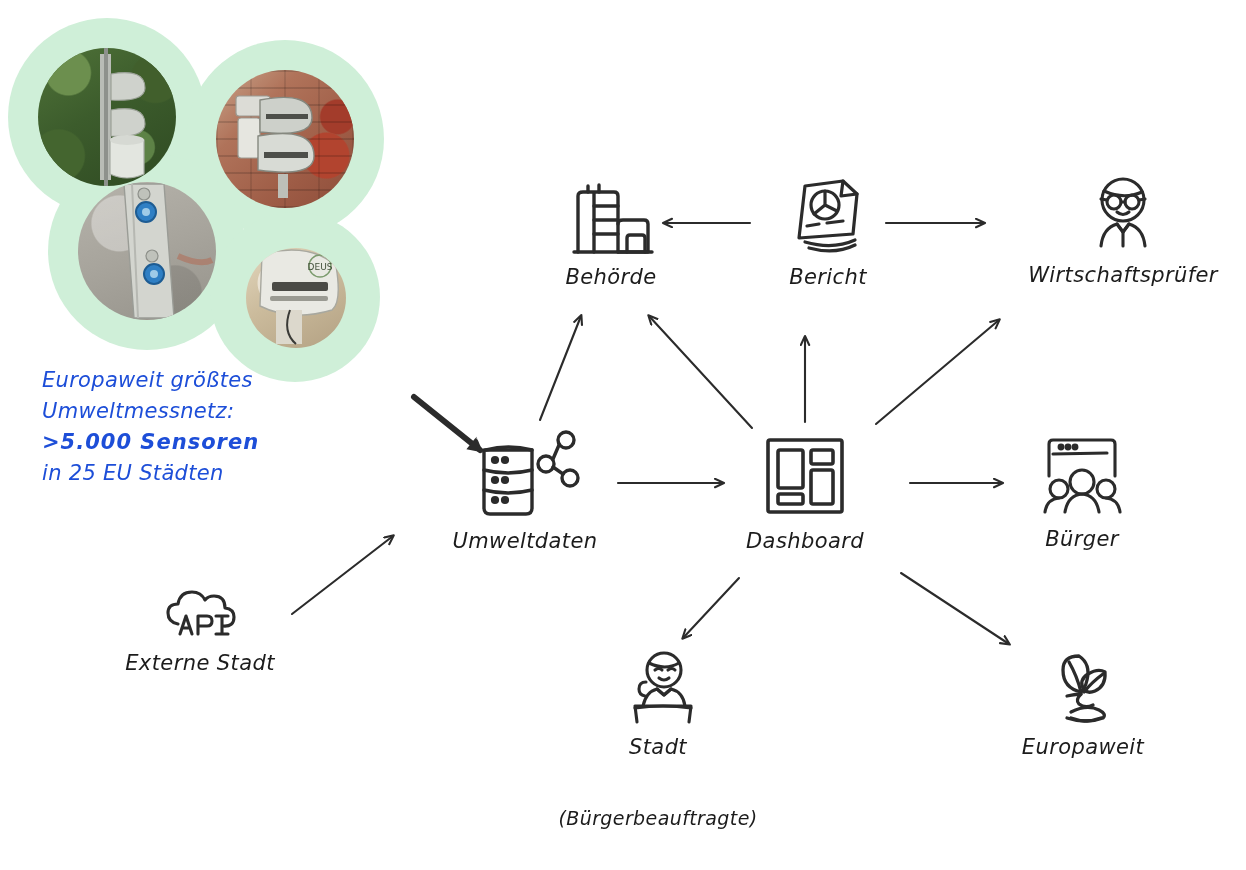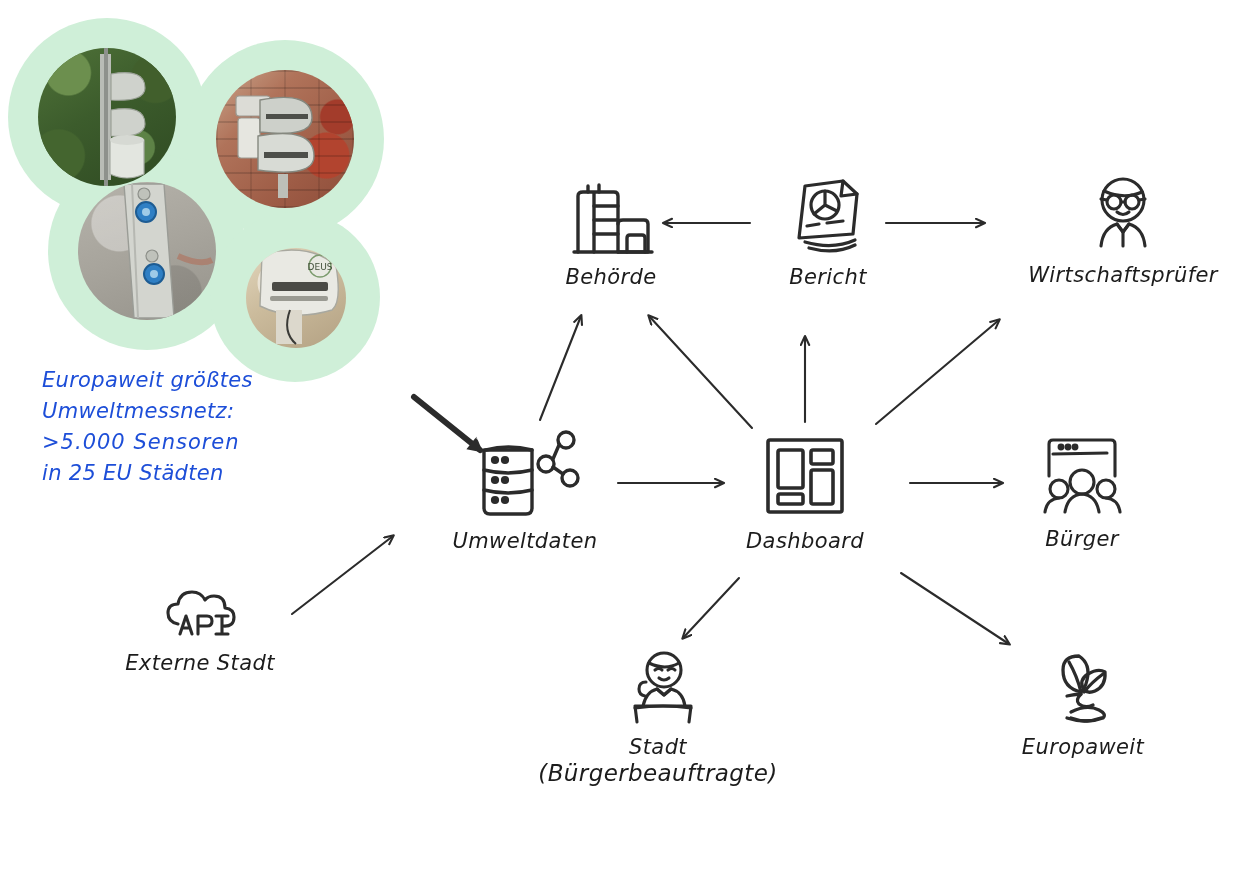--- a/index.html
+++ b/index.html
@@ -47,45 +47,46 @@
   
   .blurb{
     position:absolute;
     font-family:"DejaVu Sans",sans-serif;
     color:#1d4ed8;
     font-size:21px;
     line-height:31px;
     font-style:italic;
     letter-spacing:.3px;
   }
-  .blurb .strong{font-weight:normal;font-style:italic;letter-spacing:1px;}
+  .blurb .strong{font-weight:bold;font-style:italic;letter-spacing:1px;}
 
   
   .node{position:absolute;text-align:center;}
   .node .glyph{display:block;margin:0 auto;}
   .node .lbl{
     display:block;
     margin-top:6px;
     font-family:"DejaVu Sans",sans-serif;
     font-style:italic;
     font-size:21px;
     line-height:26px;
     color:#1c1c1c;
     white-space:pre;
     letter-spacing:.4px;
   }
   .node .lbl2{
     display:block;
     font-family:"DejaVu Sans",sans-serif;
     font-style:italic;
-    font-size:23px;
+    font-size:19px;
     line-height:26px;
     color:#1c1c1c;
     white-space:pre;
     letter-spacing:.4px;
+    margin-top:45px;
   }
   svg.edges{position:absolute;left:0;top:0;width:1246px;height:870px;pointer-events:none;}
 </style>
 </head>
 <body>
 
 <div id="stage">
 
   <div>
 

